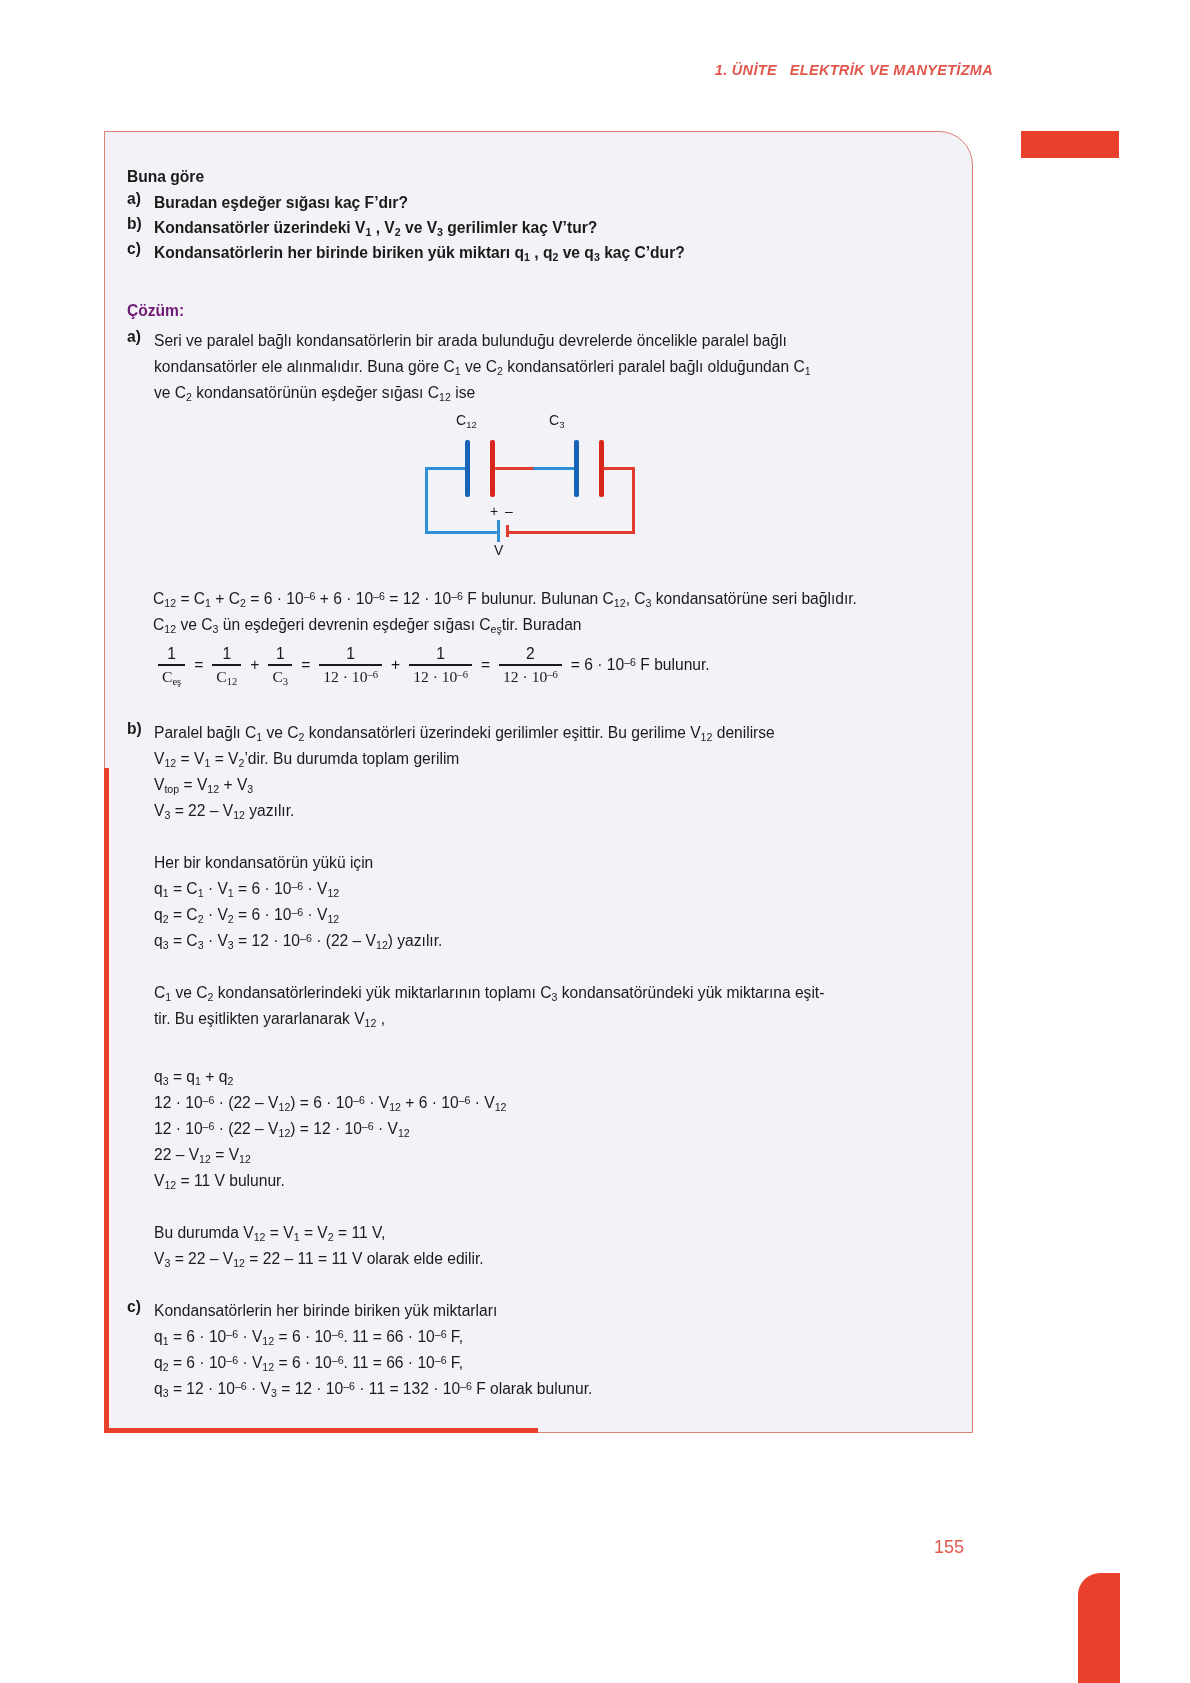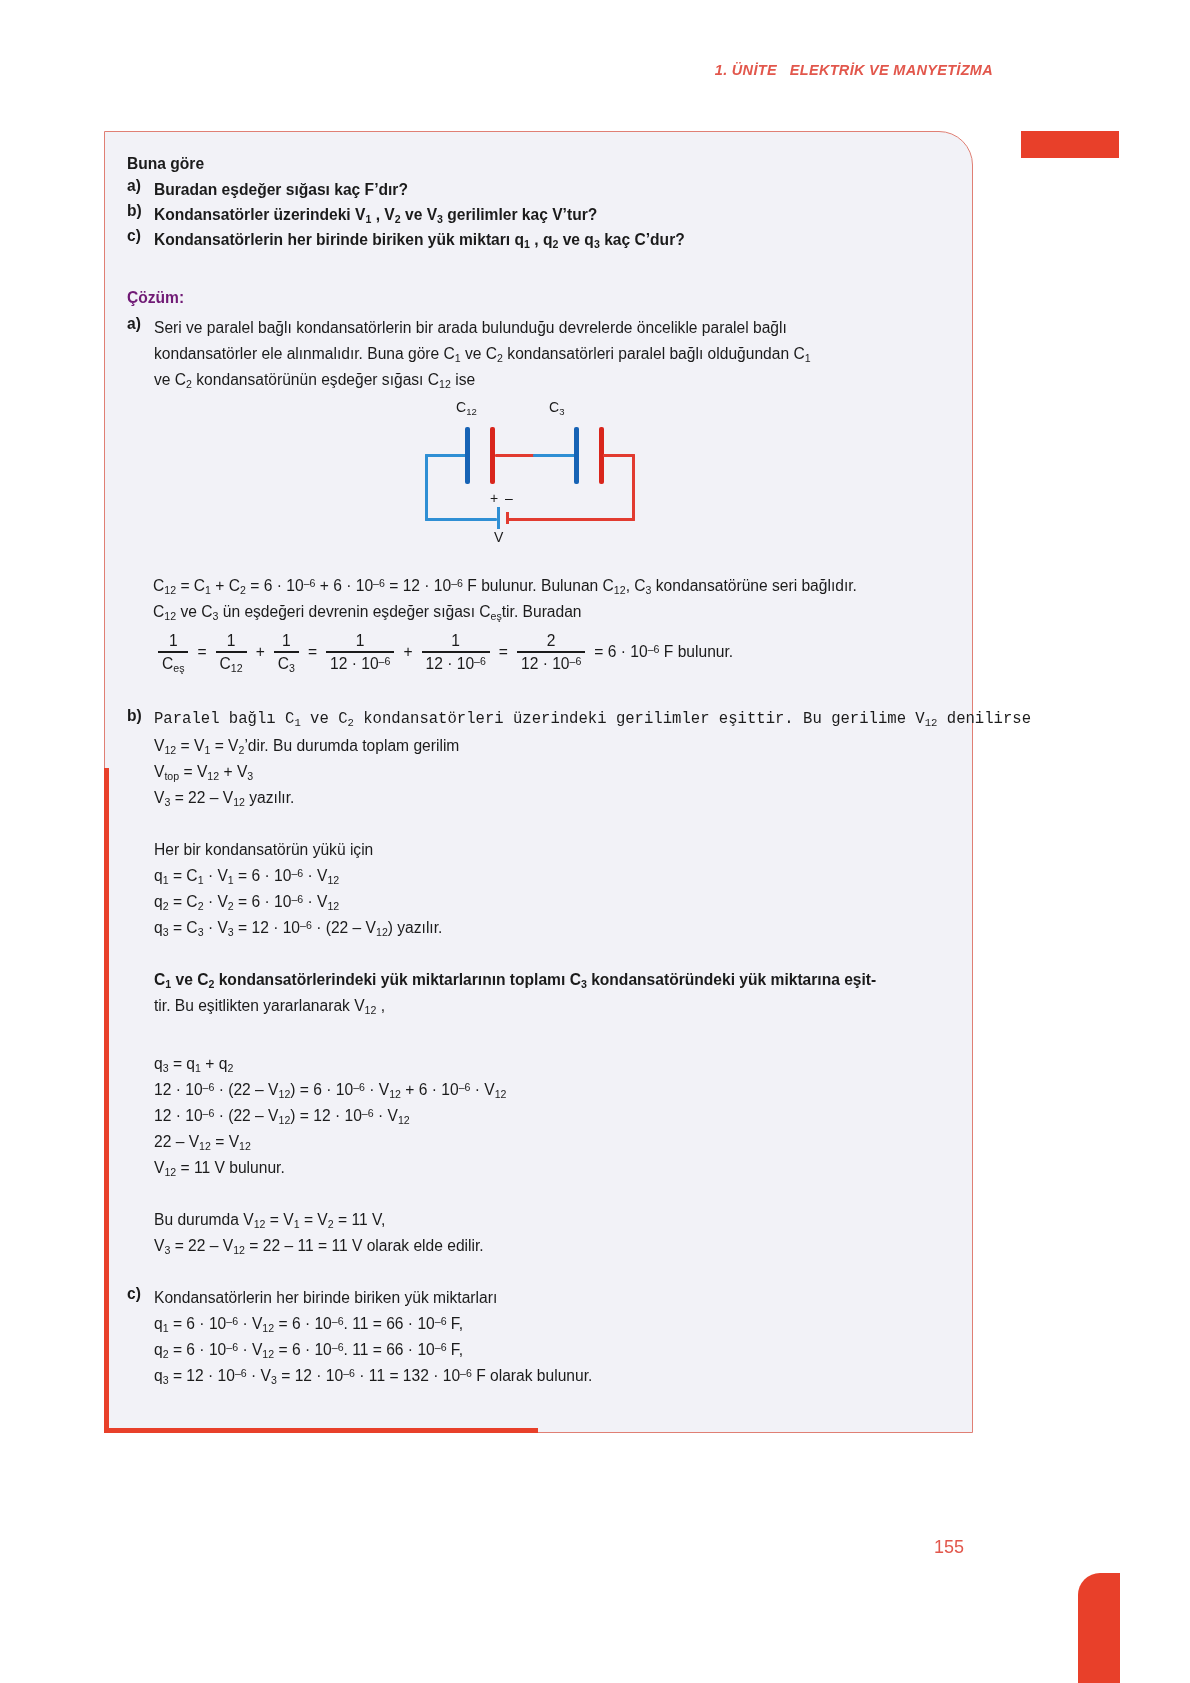--- a/index.html
+++ b/index.html
@@ -76,21 +76,21 @@
     left: 104px;
     top: 1428px;
     width: 434px;
     height: 5px;
     background: #e8402a;
   }
 
   .inner {
     position: absolute;
     left: 0;
-    top: 3px;
+    top: 16px;
     width: 869px;
     height: 1302px;
   }
 
   
   .tx {
     position: absolute;
     font-size: 15.6px;
     line-height: 25.5px;
     white-space: pre;
@@ -215,20 +215,21 @@
   .frac .bar {
     height: 1.6px;
     background: #1b1b1b;
     width: 100%;
     min-width: 18px;
   }
   .frac .den {
     padding: 1px 4px 0 4px;
     font-size: 15.6px;
     line-height: 19px;
+    font-family: Liberation Serif, serif;
   }
   .op { margin: 0 4px; }
 
   
   .page-number {
     position: absolute;
     top: 1537px;
     left: 934px;
     font-size: 18px;
     color: #e2574c;
@@ -333,31 +334,31 @@
       <span class="op">=</span>
       <span class="frac">
         <span class="num">2</span>
         <span class="bar"></span>
         <span class="den">12 · 10<sup>–6</sup></span>
       </span>
       <span class="op">= 6 · 10<sup>–6</sup> F bulunur.</span>
     </div>
 
     <div class="marker" style="left:22px; top:572px;">b)</div>
-    <div class="tx" style="left:49px; top:572px;font-family:Liberation Mono, monospace;">Paralel bağlı C<sub>1</sub> ve C<sub>2</sub> kondansatörleri üzerindeki gerilimler eşittir. Bu gerilime V<sub>12</sub> denilirse</div>
+    <div class="tx" style="left:49px; top:572px;">Paralel bağlı C<sub>1</sub> ve C<sub>2</sub> kondansatörleri üzerindeki gerilimler eşittir. Bu gerilime V<sub>12</sub> denilirse</div>
     <div class="tx" style="left:49px; top:598px;">V<sub>12</sub> = V<sub>1</sub> = V<sub>2</sub>’dir. Bu durumda toplam gerilim</div>
     <div class="tx" style="left:49px; top:624px;">V<sub>top</sub> = V<sub>12</sub> + V<sub>3</sub></div>
     <div class="tx" style="left:49px; top:650px;">V<sub>3</sub> = 22 – V<sub>12</sub> yazılır.</div>
 
     <div class="tx" style="left:49px; top:702px;">Her bir kondansatörün yükü için</div>
     <div class="tx" style="left:49px; top:728px;">q<sub>1</sub> = C<sub>1</sub> · V<sub>1</sub> = 6 · 10<sup>–6</sup> · V<sub>12</sub></div>
     <div class="tx" style="left:49px; top:754px;">q<sub>2</sub> = C<sub>2</sub> · V<sub>2</sub> = 6 · 10<sup>–6</sup> · V<sub>12</sub></div>
     <div class="tx" style="left:49px; top:780px;">q<sub>3</sub> = C<sub>3</sub> · V<sub>3</sub> = 12 · 10<sup>–6</sup> · (22 – V<sub>12</sub>) yazılır.</div>
 
-    <div class="tx" style="left:49px; top:832px;font-weight:bold;">C<sub>1</sub> ve C<sub>2</sub> kondansatörlerindeki yük miktarlarının toplamı C<sub>3</sub> kondansatöründeki yük miktarına eşit-</div>
+    <div class="tx" style="left:49px; top:832px;">C<sub>1</sub> ve C<sub>2</sub> kondansatörlerindeki yük miktarlarının toplamı C<sub>3</sub> kondansatöründeki yük miktarına eşit-</div>
     <div class="tx" style="left:49px; top:858px;">tir. Bu eşitlikten yararlanarak V<sub>12</sub> ,</div>
 
     <div class="tx" style="left:49px; top:916px;">q<sub>3</sub> = q<sub>1</sub> + q<sub>2</sub></div>
     <div class="tx" style="left:49px; top:942px;">12 · 10<sup>–6</sup> · (22 – V<sub>12</sub>) = 6 · 10<sup>–6</sup> · V<sub>12</sub> + 6 · 10<sup>–6</sup> · V<sub>12</sub></div>
     <div class="tx" style="left:49px; top:968px;">12 · 10<sup>–6</sup> · (22 – V<sub>12</sub>) = 12 · 10<sup>–6</sup> · V<sub>12</sub></div>
     <div class="tx" style="left:49px; top:994px;">22 – V<sub>12</sub> = V<sub>12</sub></div>
     <div class="tx" style="left:49px; top:1020px;">V<sub>12</sub> = 11 V bulunur.</div>
 
     <div class="tx" style="left:49px; top:1072px;">Bu durumda V<sub>12</sub> = V<sub>1</sub> = V<sub>2</sub> = 11 V,</div>
     <div class="tx" style="left:49px; top:1098px;">V<sub>3</sub> = 22 – V<sub>12</sub> = 22 – 11 = 11 V olarak elde edilir.</div>

